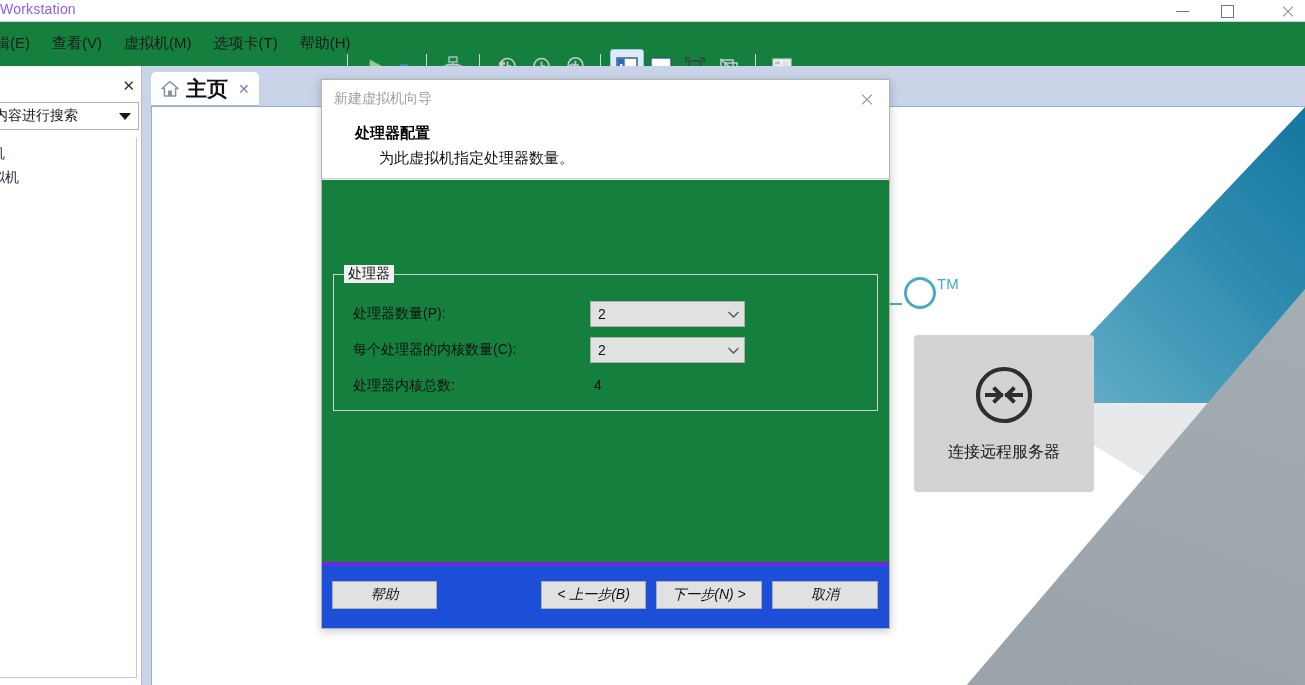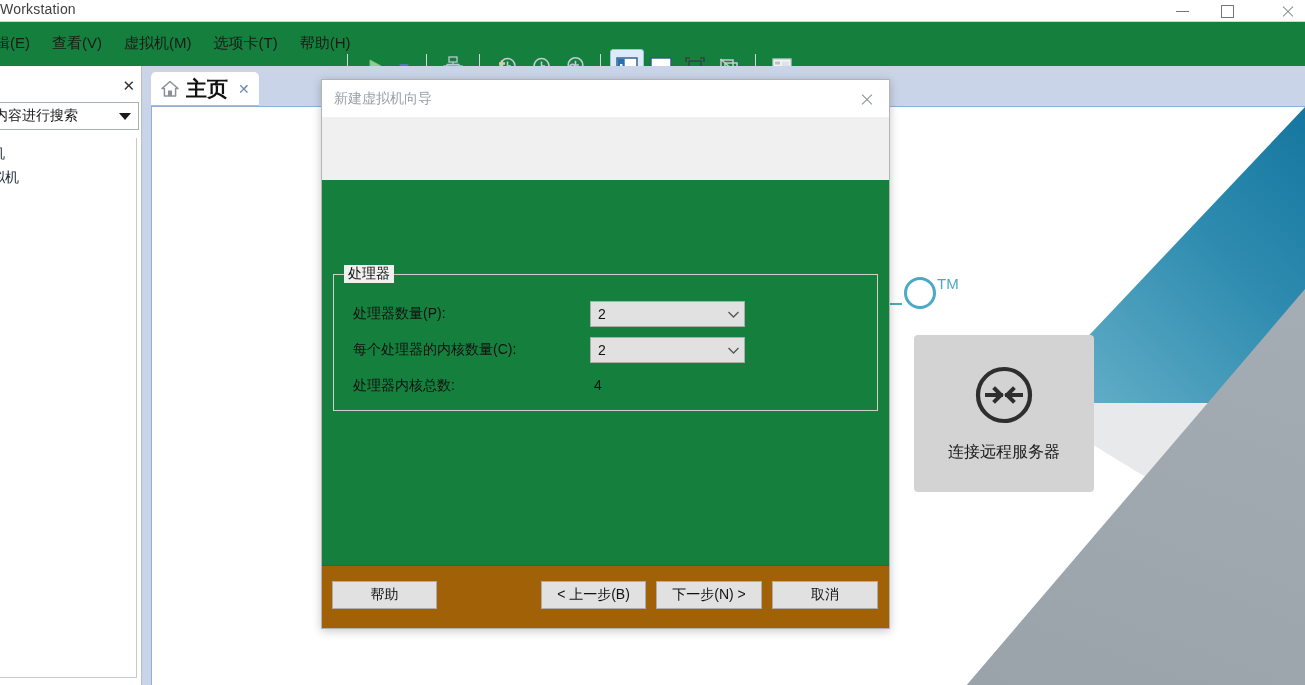--- a/index.html
+++ b/index.html
@@ -17,21 +17,21 @@
     background: #ffffff;
   }
 
   
   .titlebar {
     position: absolute; left: 0; top: 0; width: 1305px; height: 22px;
     background: #ffffff;
   }
   .titlebar-text {
     position: absolute; left: 0; top: 1px;
-    font-size: 14px; color: #404040; letter-spacing: .2px;
+    font-size: 14px; color: #8b5cf6; letter-spacing: .2px;
     white-space: nowrap;
   }
   .win-btn {
     position: absolute; top: 0; width: 45px; height: 22px;
     display: flex; align-items: center; justify-content: center;
     color: #6b7075;
   }
   .win-btn.min { left: 1160px; }
   .win-btn.max { left: 1205px; }
   .win-btn.close { left: 1265px; }
@@ -252,21 +252,21 @@
   }
   .combo-chevron {
     width: 22px; display: flex; align-items: center; justify-content: center;
   }
   .field-value {
     position: absolute; left: 260px; top: 4px;
     font-size: 14px; color: #111; white-space: nowrap;
   }
   .dlg-footer {
     position: absolute; left: 0; bottom: 0; width: 100%; height: 62px;
-    background: #a16207; border-top: 1px solid #6d28d9;
+    background: #1d4ed8; border-top: 4px solid #6d28d9; font-style: italic;
   }
   .btn {
     position: absolute; top: 15px; height: 28px;
     background: #e1e1e1; border: 1px solid #adadad;
     display: flex; align-items: center; justify-content: center;
     font-size: 14px; color: #111; white-space: nowrap;
     box-sizing: border-box;
   }
   .btn-help { left: 10px; width: 105px; }
   .btn-back { left: 219px; width: 105px; }
@@ -456,20 +456,24 @@
 
   <div class="dialog">
 
     <div class="dlg-titlebar">
       <div class="dlg-title">新建虚拟机向导</div>
       <div class="dlg-close">
         <span class="glyph-close"></span>
       </div>
     </div>
 
+    <div class="dlg-header">
+      <div class="dlg-h-title">处理器配置</div>
+      <div class="dlg-h-sub">为此虚拟机指定处理器数量。</div>
+    </div>
 
     <div class="dlg-body">
       <div class="groupbox">
         <div class="groupbox-legend">处理器</div>
 
         <div class="field-row" style="top:26px;">
           <div class="field-label">处理器数量(P):</div>
           <div class="combo">
             <span class="combo-value">2</span>
             <span class="combo-chevron">

